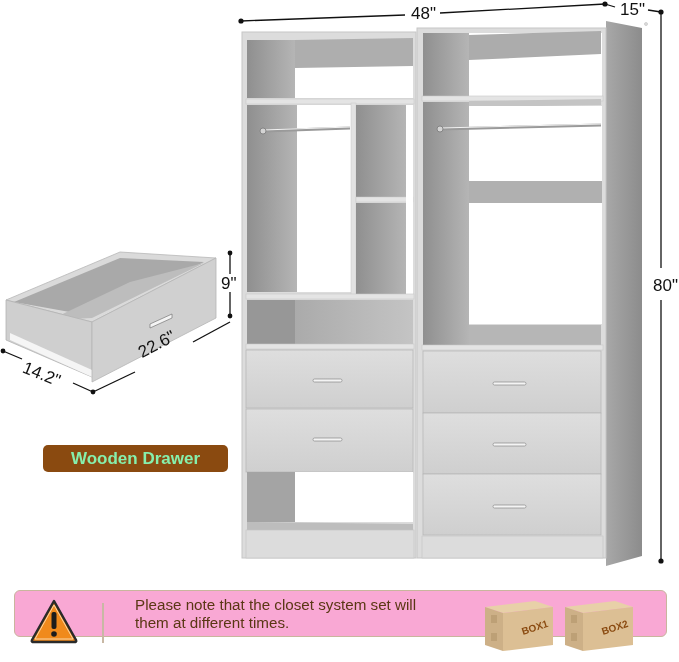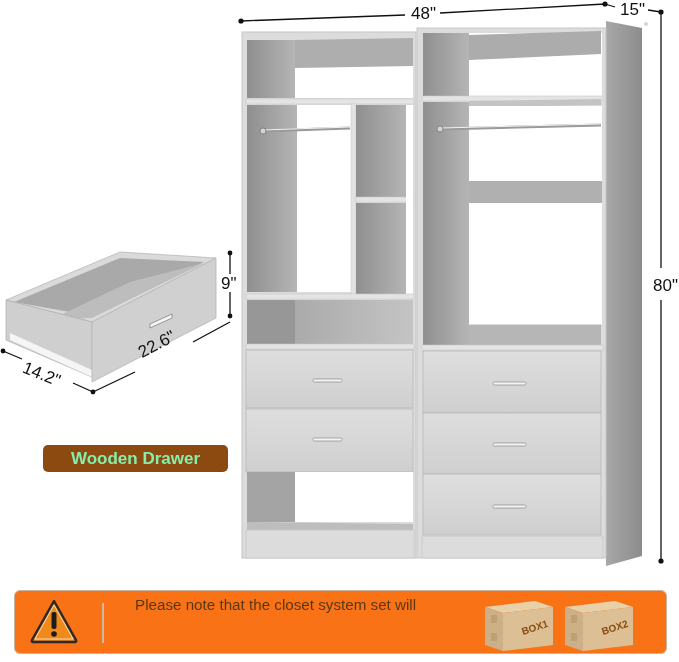--- a/index.html
+++ b/index.html
@@ -8,22 +8,22 @@
   svg { display:block; }
   .dim-label { position:absolute; font-family:"Liberation Sans", sans-serif; font-size:17px; color:#111; white-space:nowrap; }
   .badge {
     position:absolute; left:43px; top:409px; width:185px; height:27px;
     background:#8a4a10; border-radius:5px; color:#86efac; font-weight:bold;
     font-size:17px; display:flex; align-items:center; justify-content:center;
     font-family:"Liberation Sans", sans-serif;
     margin-top:36px;
   }
   .notice {
-    position:absolute; left:14px; top:590px; width:653px; height:64px;
-    background:#f97316; border:1.5px solid #c9b59d; border-radius:6px; box-sizing:border-box;
+    position:absolute; left:14px; top:590px; width:653px; height:47px;
+    background:#f9a8d4; border:1.5px solid #c9b59d; border-radius:6px; box-sizing:border-box;
   }
   .notice-text {
     position:absolute; left:120px; top:5px; width:300px;
     font-size:15.2px; line-height:18px; color:#5a3714;
     font-family:"Liberation Sans", sans-serif;
   }
   .notice-divider { position:absolute; left:87px; top:12px; width:1.5px; height:40px; background:#c8b8a4; }
   .box-label { font-family:"Liberation Sans", sans-serif; font-size:10px; font-weight:bold; fill:#8a4a10; }
 </style>
 </head>
@@ -171,20 +171,21 @@
     <svg width="50" height="46" viewBox="0 0 50 46">
       <path d="M25 3 L47 42 Q48 44 45 44 L5 44 Q2 44 3 42 Z" fill="#f08a1c" stroke="#2a2a2a" stroke-width="2.5" stroke-linejoin="round"></path>
       <path d="M25 7 L44 41 L6 41 Z" fill="none" stroke="#fbd7a8" stroke-width="1"></path>
       <rect x="22.5" y="14" width="5" height="17" rx="2" fill="#1c1c1c"></rect>
       <circle cx="25" cy="36" r="2.8" fill="#1c1c1c"></circle>
     </svg>
   </div>
   <div class="notice-divider"></div>
   <div class="notice-text">
     <div>Please note that the closet system set will</div>
+    <div>them at different times.</div>
   </div>
   <div class="abs" style="left:462px;top:2px;">
     <svg width="186" height="60" viewBox="0 0 186 60">
 
       <g>
         <polygon points="8,14 58,8 76,14 26,20" fill="#e8d0a8"></polygon>
         <polygon points="8,14 26,20 26,58 8,52" fill="#cdb087"></polygon>
         <polygon points="26,20 76,14 76,52 26,58" fill="#dcbf94"></polygon>
         <rect x="14" y="22" width="6" height="8" fill="#bda076"></rect>
         <rect x="14" y="40" width="6" height="8" fill="#bda076"></rect>

